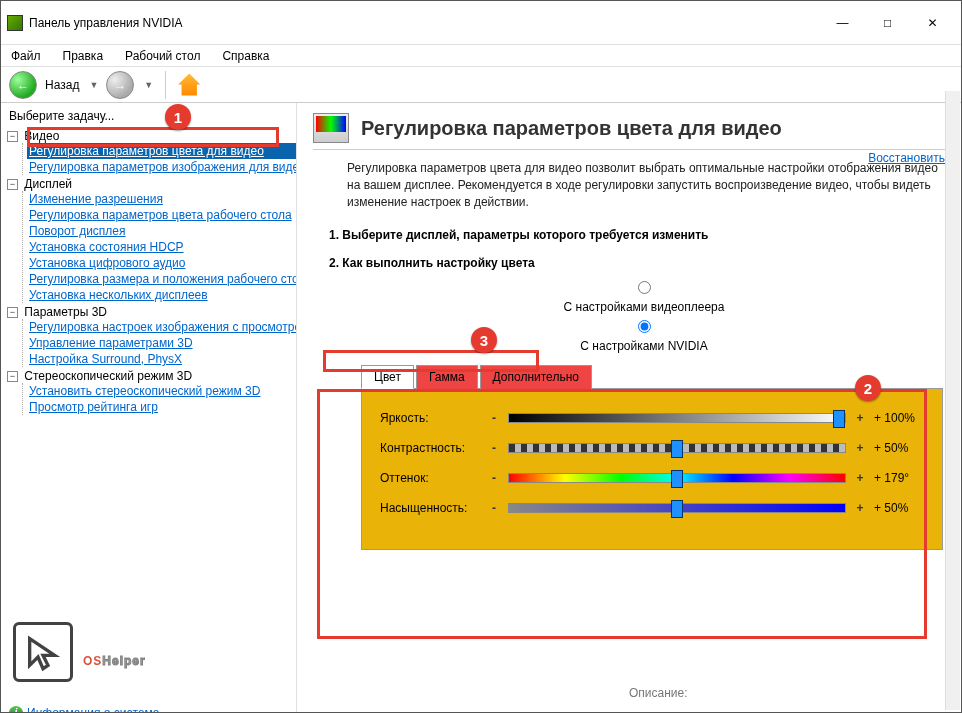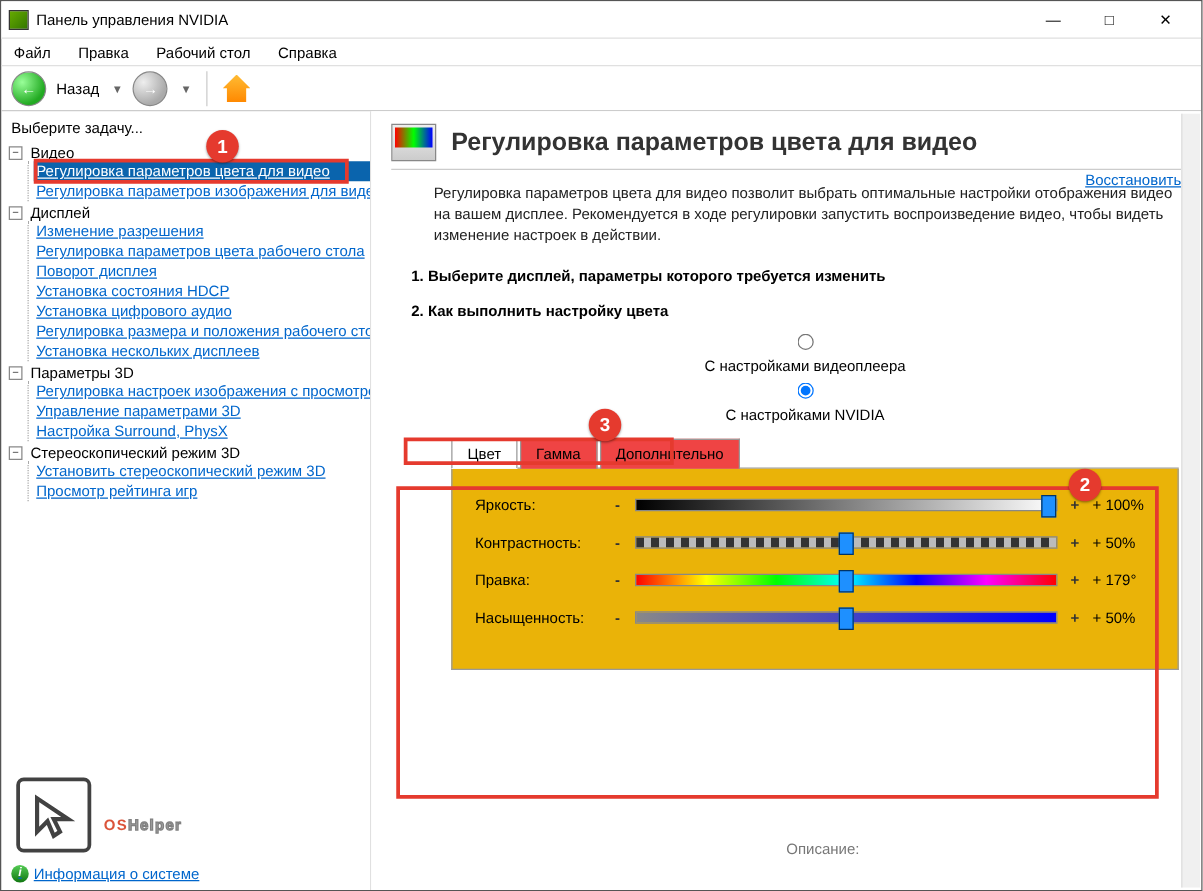--- a/index.html
+++ b/index.html
@@ -1,18 +1,18 @@
 <!DOCTYPE html>
 <html><head>
 <meta charset="utf-8">
 <style>
 * { box-sizing: border-box; margin: 0; padding: 0; font-family: "Segoe UI", Tahoma, sans-serif; font-size: 12px; }
 body { background: #fff; width: 962px; height: 713px; overflow: hidden; border: 1px solid #555; position: relative; }
 
-.titlebar { height: 30px; display: flex; align-items: center; padding: 0 6px; background: #fff; border-bottom: 1px solid #e0e0e0; }
+.titlebar { height: 44px; display: flex; align-items: center; padding: 0 6px; background: #fff; border-bottom: 1px solid #e0e0e0; }
 .titlebar .app-icon { width: 16px; height: 16px; background: linear-gradient(135deg,#6a0 0%,#370 100%); border: 1px solid #333; margin-right: 6px; }
 .titlebar .title { flex: 1; font-size: 12px; }
 .win-btns { display: flex; }
 .win-btn { width: 45px; height: 28px; display: flex; align-items: center; justify-content: center; cursor: pointer; }
 
 .menubar { height: 22px; display: flex; align-items: center; padding: 0 6px; gap: 14px; border-bottom: 1px solid #e0e0e0; }
 .menuitem { padding: 2px 4px; cursor: default; }
 
 .toolbar { height: 36px; display: flex; align-items: center; padding: 0 8px; border-bottom: 1px solid #ccc; gap: 8px; }
 .nav-btn { width: 28px; height: 28px; border-radius: 50%; background: radial-gradient(circle at 30% 30%, #9f9 0%, #2a2 70%); border: 1px solid #888; display: flex; align-items: center; justify-content: center; color: #fff; font-weight: bold; cursor: pointer; }
@@ -220,21 +220,21 @@
             <div class="sl-label">Контрастность:</div>
             <div class="sl-btn">-</div>
             <div class="sl-track contrast">
                 <div class="sl-thumb" style="left:calc(50% - 6px)"></div>
               </div>
             <div class="sl-btn">+</div>
             <div class="sl-val">+ 50%</div>
           </div>
 
           <div class="slider-row">
-            <div class="sl-label">Правка:</div>
+            <div class="sl-label">Оттенок:</div>
             <div class="sl-btn">-</div>
             <div class="sl-track hue">
                 <div class="sl-thumb" style="left:calc(50% - 6px)"></div>
               </div>
             <div class="sl-btn">+</div>
             <div class="sl-val">+ 179°</div>
           </div>
 
           <div class="slider-row">
             <div class="sl-label">Насыщенность:</div>

